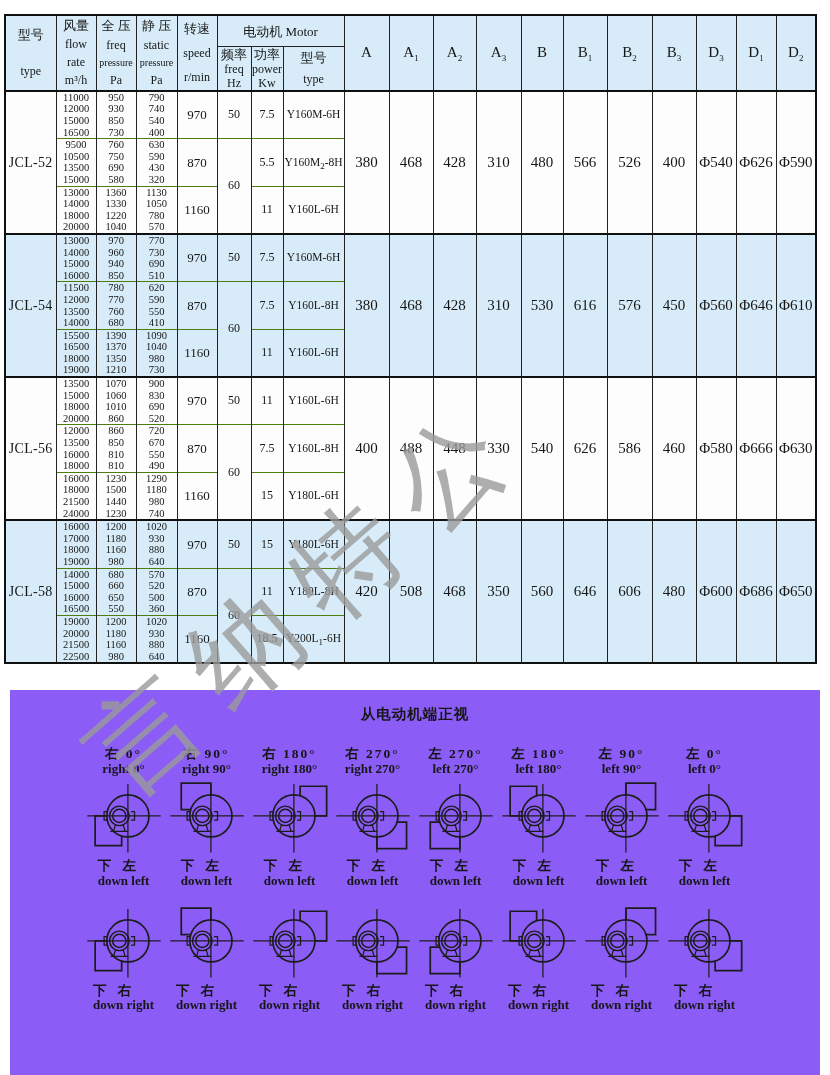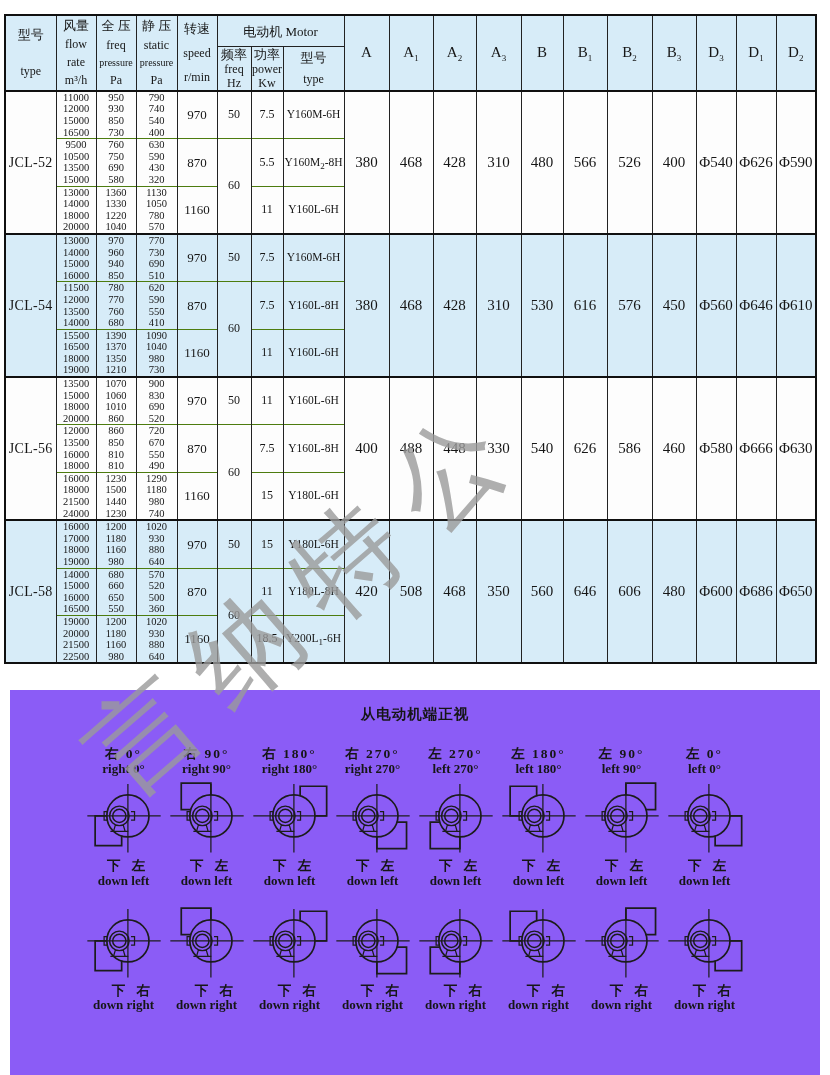--- a/index.html
+++ b/index.html
@@ -51,21 +51,21 @@
   }
   .panel-title{display:flex;justify-content:center;gap:14px;padding-top:15px;font-size:14.5px;}
   .panel-title .t-cn{font-weight:bold;letter-spacing:1px;}
   .panel-title .t-en{word-spacing:10px;}
   .fan-grid{display:grid;grid-template-columns:repeat(8,83px);width:664px;margin:22px 0 0 72px;}
   .fan-cell{display:flex;flex-direction:column;align-items:center;}
   .orient{text-align:center;line-height:1.15;margin-bottom:4px;}
   .orient .o-cn{font-size:13.5px;font-weight:bold;letter-spacing:2px;}
   .orient .o-en{font-size:13px;font-weight:bold;}
   svg.fan{width:80px;height:78px;display:block;}
-  .pos{text-align:right;line-height:1.1;margin-top:1px;}
+  .pos{text-align:left;line-height:1.1;margin-top:1px;}
   .pos .p-cn{font-size:13.5px;font-weight:bold;letter-spacing:4px;}
   .pos .p-en{font-size:13px;font-weight:bold;}
   .fan-grid.row2{margin-top:16px;}
 </style>
 </head>
 <body>
 
 <div class="spec-wrap">
   <table class="spec">
     <colgroup id="cols">

